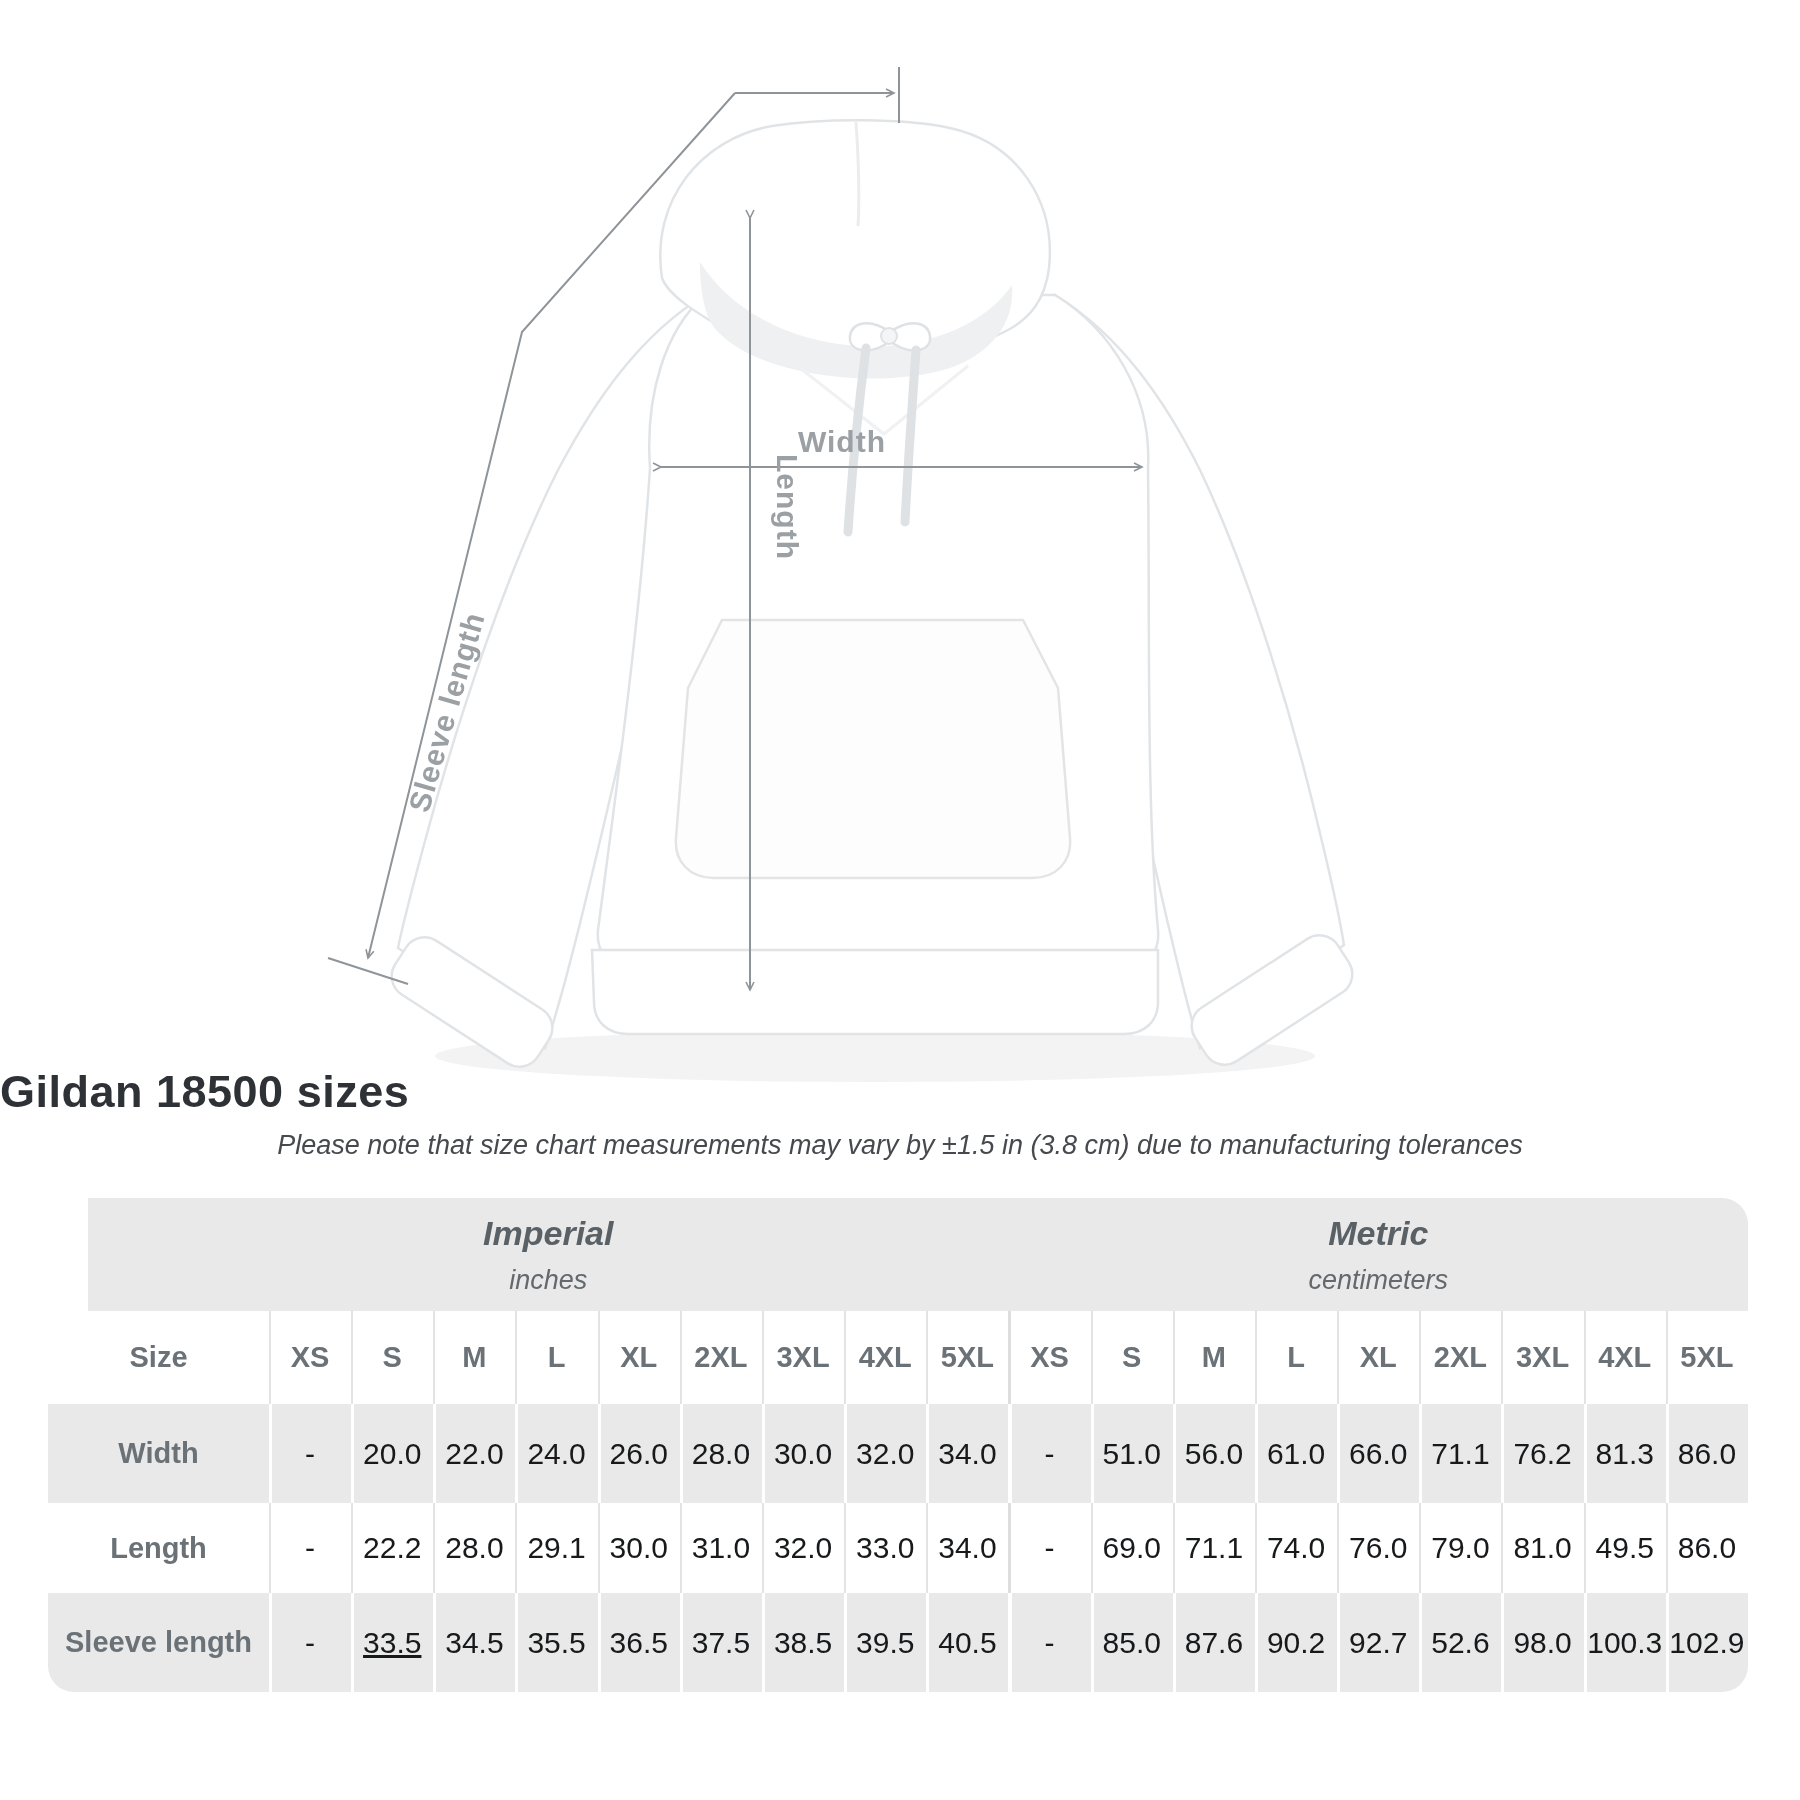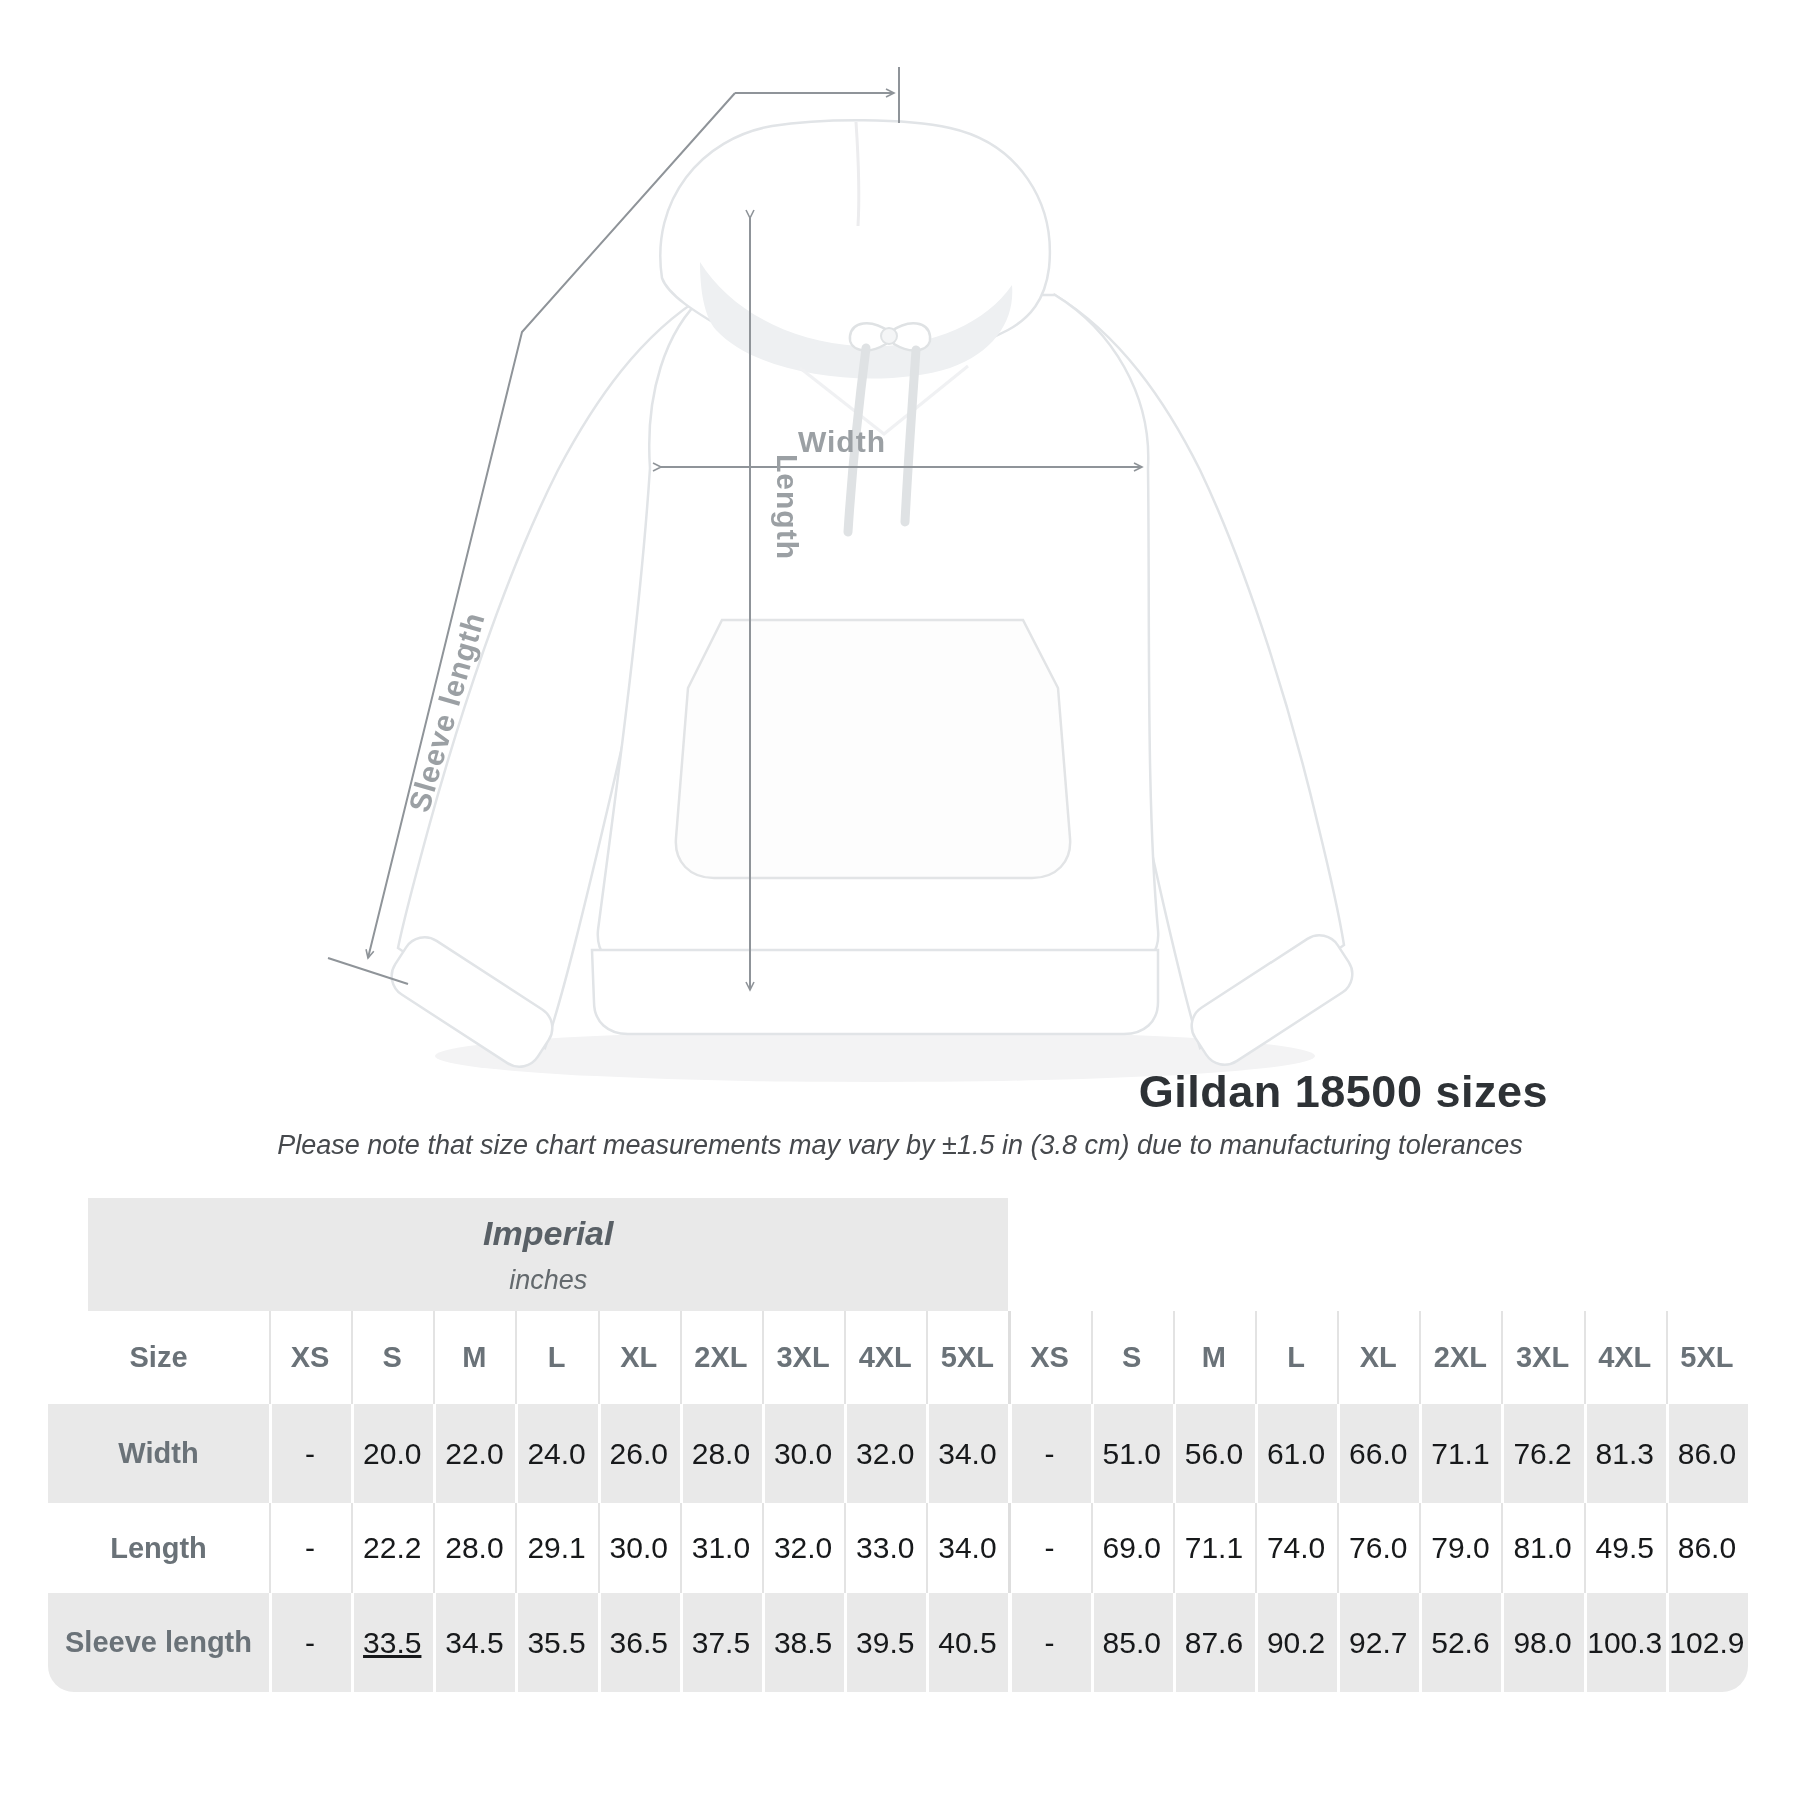--- a/index.html
+++ b/index.html
@@ -4,21 +4,21 @@
 <style>
   html,body{margin:0;padding:0;background:#fff;}
   .page{position:relative;width:1800px;height:1800px;background:#ffffff;overflow:hidden;
         font-family:"Liberation Sans","DejaVu Sans",sans-serif;}
 
   
   .diagram{position:absolute;left:0;top:0;width:1800px;height:1160px;}
   .diagram svg{display:block;}
 
   
-  .title{position:absolute;left:0;top:1066px;width:1548px;text-align:right;
+  .title{position:absolute;left:0;top:1066px;width:1548px;text-align:left;
          font-size:45px;font-weight:bold;color:#2e3236;letter-spacing:.5px;}
   .subtitle{position:absolute;left:0;top:1130px;width:1800px;text-align:center;
             font-size:27px;font-style:italic;color:#46494d;}
 
   
   .size-table{position:absolute;left:48px;top:1198px;width:1700px;
               display:grid;grid-template-columns:221px repeat(18,1fr);
               grid-template-rows:113px 93px 99px 90px 99px;
               border-radius:26px;overflow:hidden;background:#fff;}
   .ghead{grid-row:1;background:#e9e9e9;display:flex;flex-direction:column;
@@ -103,20 +103,24 @@
   </div>
 
   <div class="title">Gildan 18500 sizes</div>
   <div class="subtitle">Please note that size chart measurements may vary by ±1.5 in (3.8 cm) due to manufacturing tolerances</div>
 
   <div class="size-table" id="sizeTable">
     <div class="ghead gh-imp">
       <div class="gh-title">Imperial</div>
       <div class="gh-sub">inches</div>
     </div>
+    <div class="ghead gh-met">
+      <div class="gh-title">Metric</div>
+      <div class="gh-sub">centimeters</div>
+    </div>
 
   <div class="cell rw lbl" style="grid-row: 2;">Size</div>
       <div class="cell rw hdr sw" style="grid-row: 2;">XS</div>
       <div class="cell rw hdr sw" style="grid-row: 2;">S</div>
       <div class="cell rw hdr sw" style="grid-row: 2;">M</div>
       <div class="cell rw hdr sw" style="grid-row: 2;">L</div>
       <div class="cell rw hdr sw" style="grid-row: 2;">XL</div>
       <div class="cell rw hdr sw" style="grid-row: 2;">2XL</div>
       <div class="cell rw hdr sw" style="grid-row: 2;">3XL</div>
       <div class="cell rw hdr sw" style="grid-row: 2;">4XL</div>

